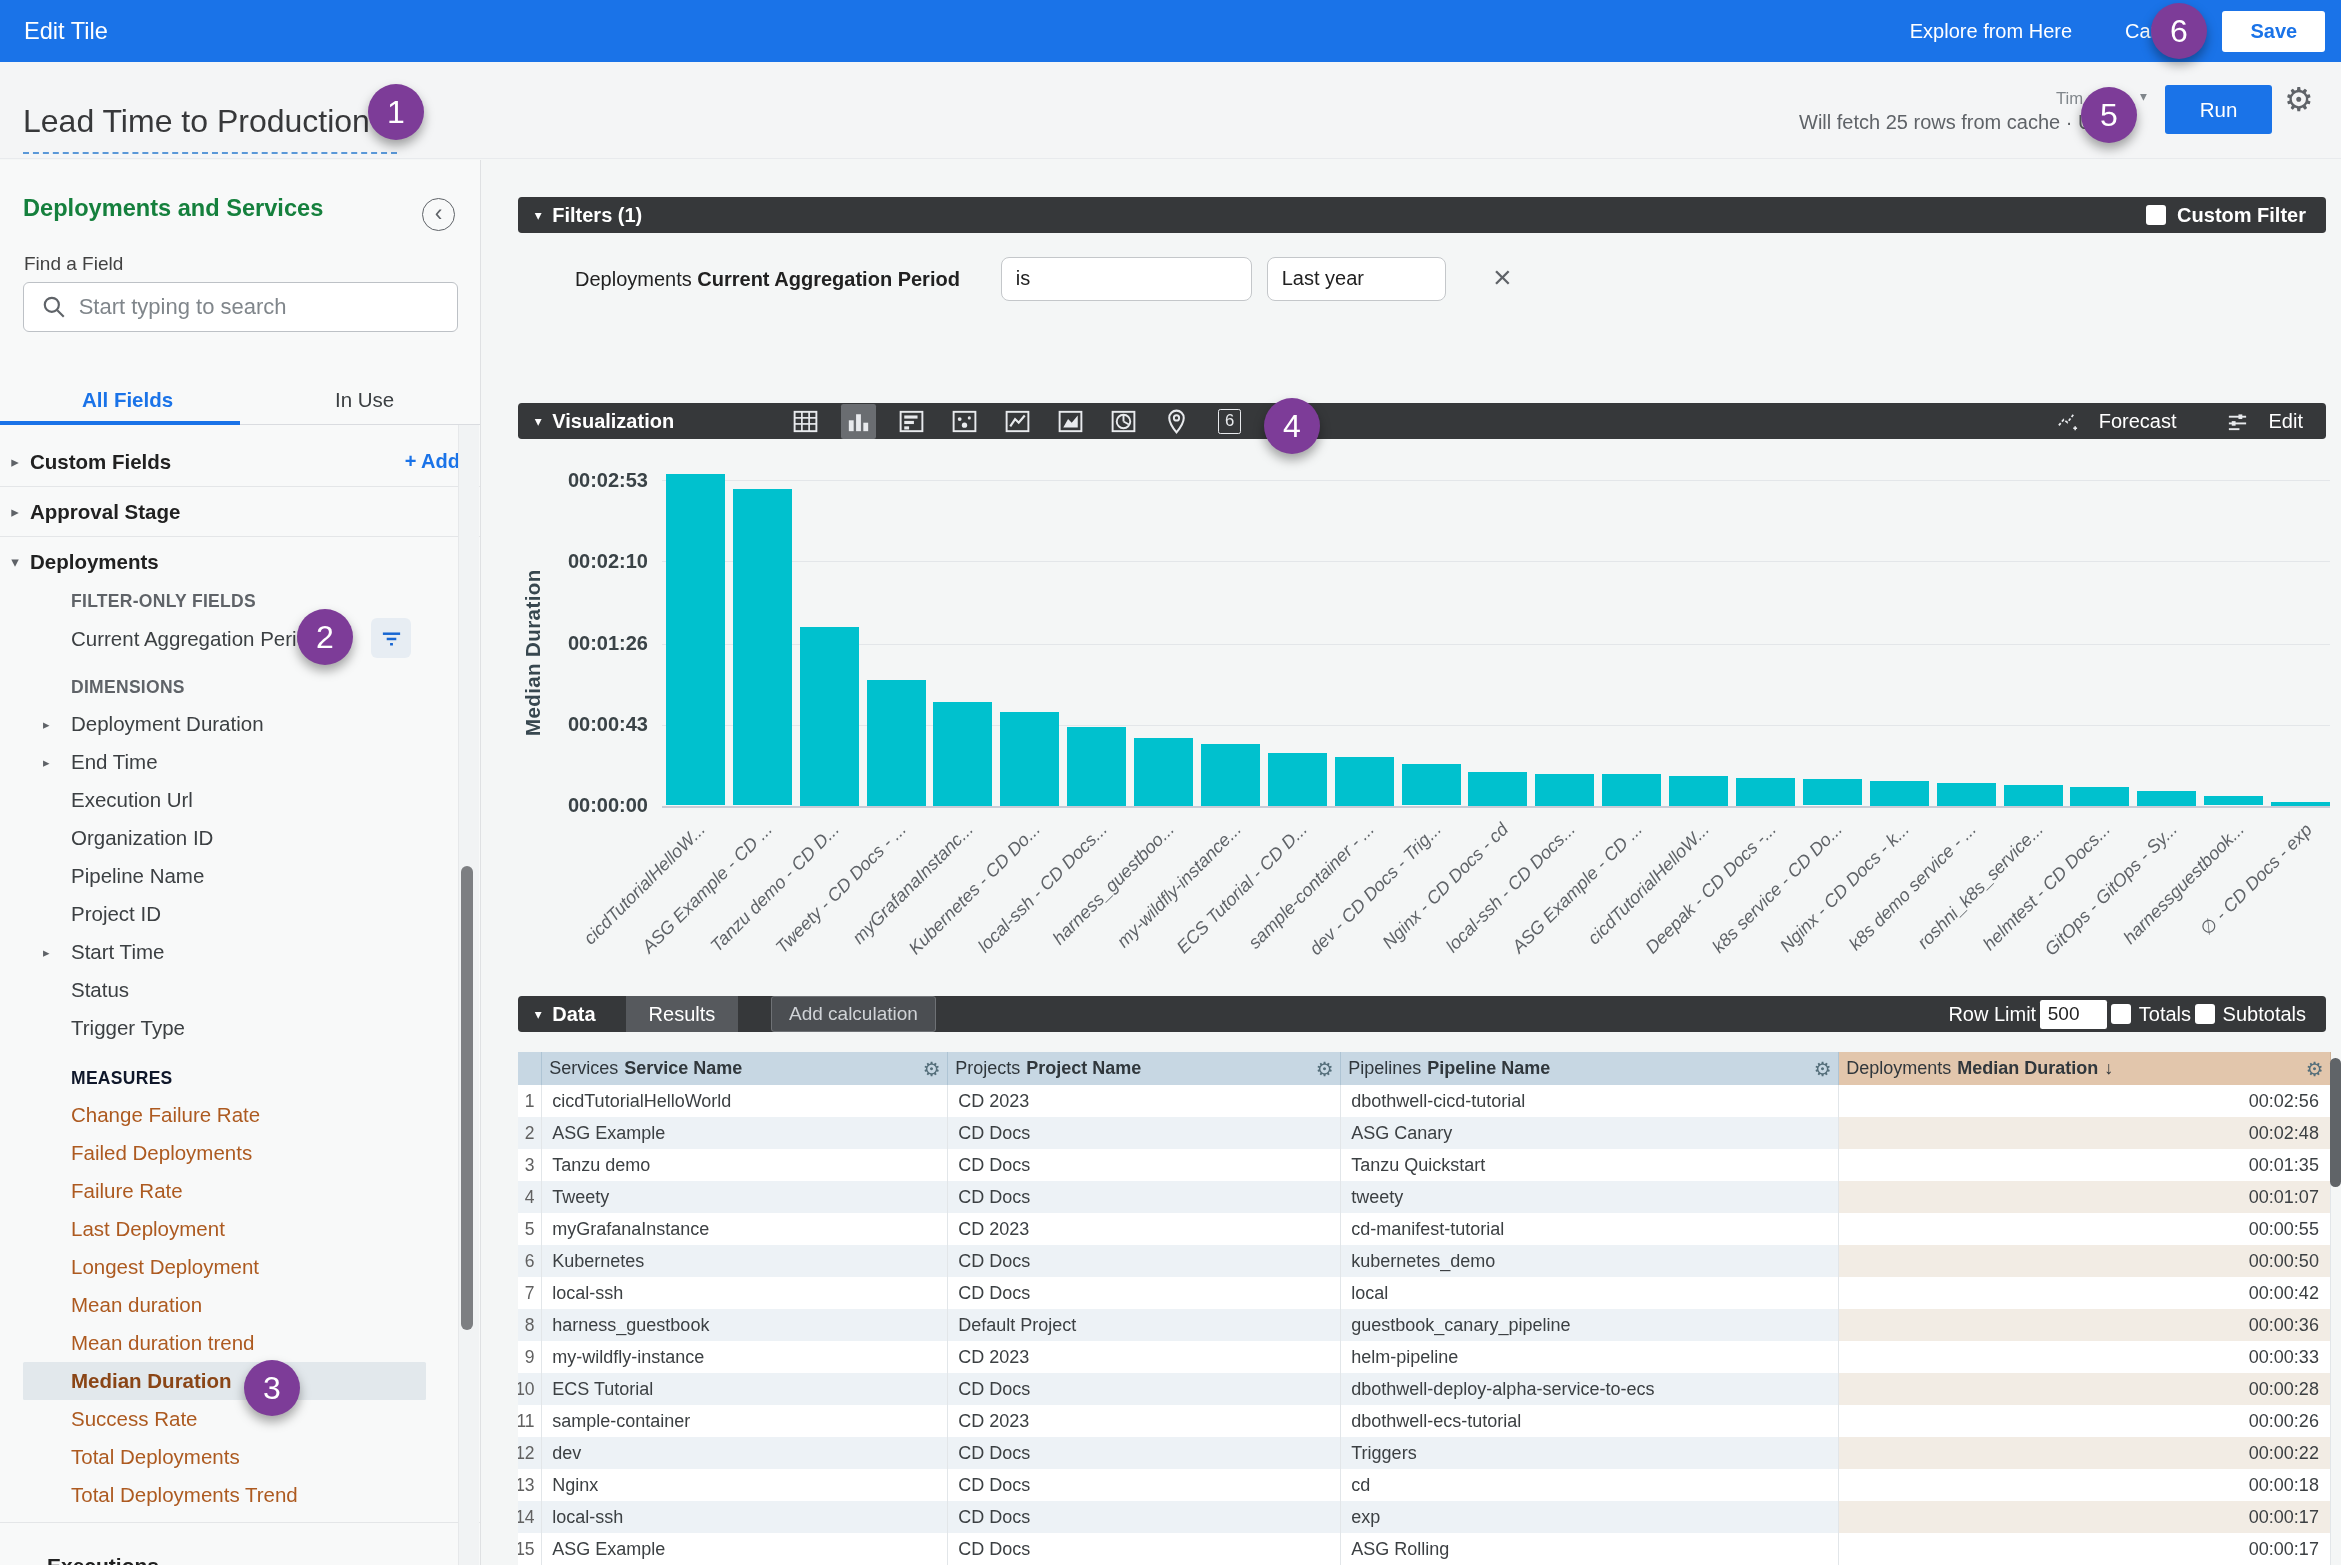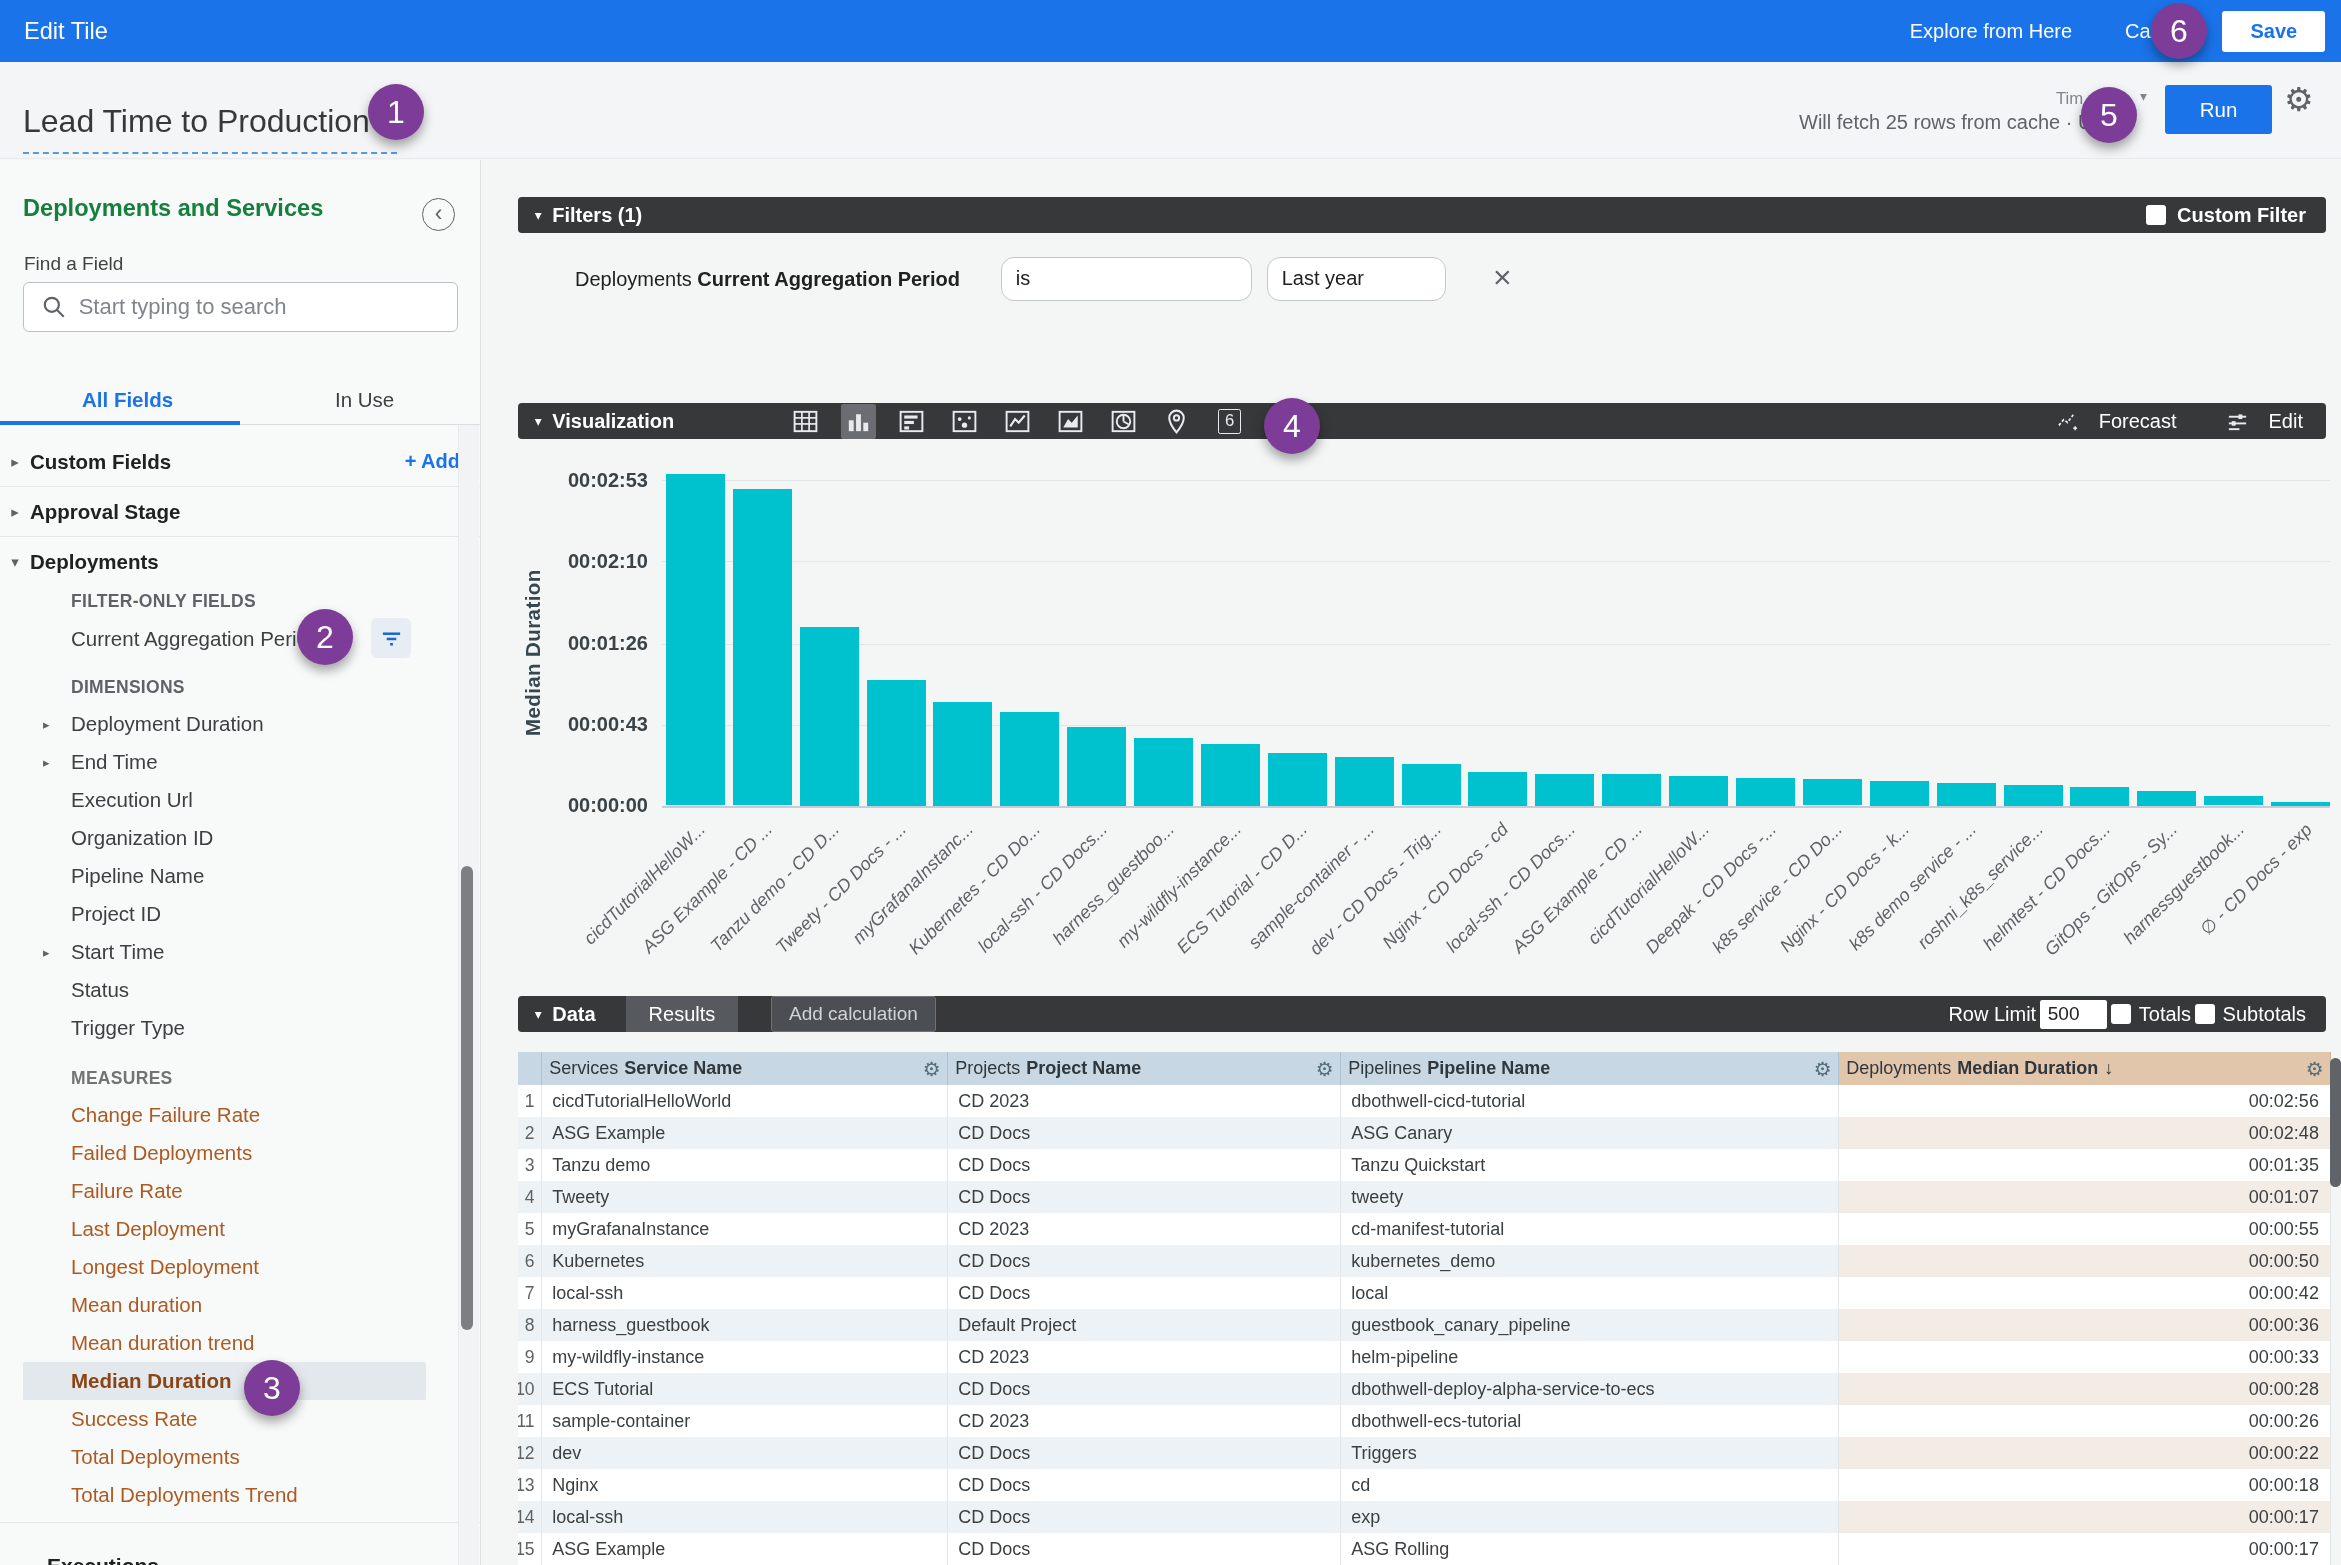--- a/index.html
+++ b/index.html
@@ -47,21 +47,21 @@
   .sb-tab.all { left:82px; color:#1a73e8; }
   .sb-tab.inuse { left:335px; color:#3c4043; font-weight:400; }
   .sb-tab-underline { position:absolute; left:0; top:33px; width:240px; height:3.8px; background:#1a73e8; }
   .sb-group { position:absolute; left:0; width:481px; height:50px; border-bottom:0.8px solid #e4e6e8;
               display:flex; align-items:center; cursor:pointer; }
   .sb-group .arr { width:30px; text-align:center; color:#5f6368; font-size:15px; }
   .sb-group .glabel { font-size:20.5px; font-weight:700; color:#212121; }
   .sb-add { position:absolute; right:21px; color:#1a73e8; font-size:20px; font-weight:700; cursor:pointer; }
   .sb-count { position:absolute; right:4.6px; color:#5f6368; font-size:18px; }
   .sb-heading { position:absolute; left:71px; font-size:17.5px; font-weight:700; color:#5f6368; letter-spacing:0.3px; }
-  .sb-heading.meas { color:#737373; }
+  .sb-heading.meas { color:#0f172a; }
   .sb-item { position:absolute; left:0; width:460px; height:38px; display:flex; align-items:center; cursor:pointer; }
   .sb-item .iarr { position:absolute; left:43px; color:#5f6368; font-size:13px; }
   .sb-item .ilabel { margin-left:71px; font-size:20.5px; color:#3c4043; white-space:nowrap; }
   .sb-item.measure .ilabel { color:#ad5a20; }
   .sb-item.selected { background:#e2e8ec; left:23px; width:403px; border-radius:1.5px; }
   .sb-item.selected .ilabel { margin-left:48px; font-weight:700; color:#8a4516; }
   .filter-btn { position:absolute; left:371px; top:458px; width:40px; height:40px; background:#e7edf3;
                 border-radius:6px; display:flex; align-items:center; justify-content:center; cursor:pointer; }
   .sb-divider { position:absolute; left:0; width:481px; border-top:0.8px solid #e4e6e8; }
   .sb-partial { position:absolute; left:47px; top:1394px; font-size:21px; font-weight:700; color:#212121; }
@@ -72,21 +72,21 @@
   .main { position:absolute; left:481px; top:160px; width:1861px; height:1406px; }
   .darkbar { margin:0 16px 0 37px; height:36px; background:#36383a; border-radius:3.8px; color:#fff;
              display:flex; align-items:center; font-size:20px; }
   .darkbar .caret { margin:0 10.7px 0 16.7px; font-size:13.7px; }
   .darkbar .dtitle { font-weight:700; }
   .spacer49 { height:37px; }
 
   
   .filters-content { height:170px; position:relative; }
   .f-label { position:absolute; left:94px; top:23.6px; height:44px; line-height:44px; font-size:20px; color:#212121; }
-  .f-box { position:absolute; top:23.6px; height:44px; background:#fff; border:0.8px solid #c4c7ca; border-radius:13px;
+  .f-box { position:absolute; top:23.6px; height:44px; background:#fff; border:0.8px solid #c4c7ca; border-radius:8px;
            font-size:20px; color:#212121; display:flex; align-items:center; padding-left:13.7px; cursor:pointer; }
   .f-x { position:absolute; left:1012px; top:26px; font-size:32px; color:#5f6368; font-weight:300; cursor:pointer; }
   .cb { width:20px; height:20px; background:#fff; border-radius:3px; display:inline-block; cursor:pointer; }
   .cf-wrap { margin-left:auto; margin-right:20px; display:flex; align-items:center; gap:10.7px; font-weight:700; }
 
   
   .viz-icons { display:flex; align-items:center; gap:18px; margin-left:114px; }
   .vicon { width:35px; height:35px; display:flex; align-items:center; justify-content:center; cursor:pointer; border-radius:2.3px; }
   .vicon.sel { background:#6a6d71; }
   .vicon .boxtxt { border:1.5px solid #e8eaed; border-radius:2.3px; color:#e8eaed; font-size:16.7px; padding:1.5px 6px; }

